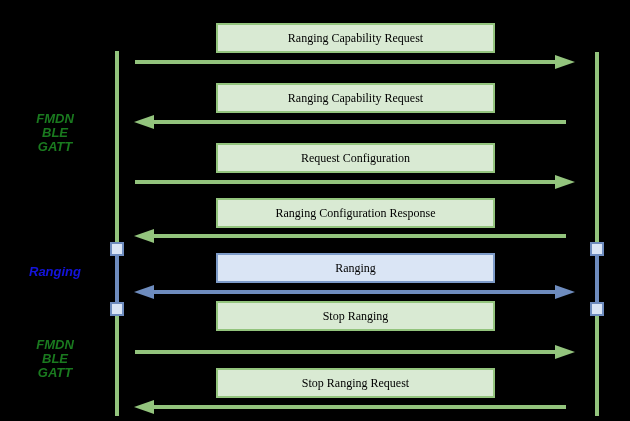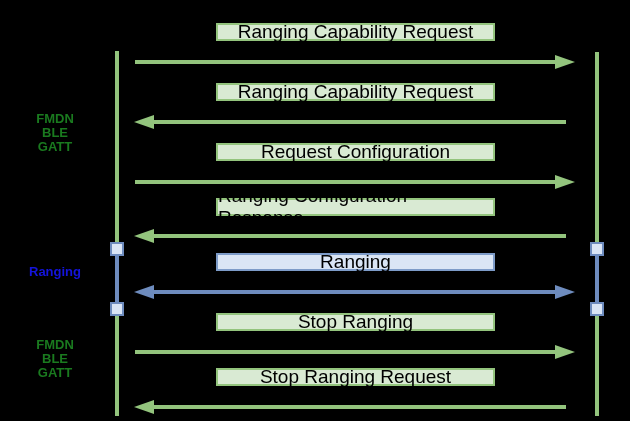--- a/index.html
+++ b/index.html
@@ -28,23 +28,23 @@
 
   
   .act-square{
     position:absolute;width:14px;height:14px;
     background:var(--blue-fill);
     border:2px solid var(--blue-line);
   }
 
   
   .msg-box{
-    position:absolute;left:216px;width:279px;height:18px;
+    position:absolute;left:216px;width:279px;height:30px;
     display:flex;align-items:center;justify-content:center;
-    font-size:19px;color:var(--box-text);
+    font-size:12px;color:var(--box-text);font-family:Liberation Serif, serif;
   }
   .msg-box.green{background:var(--green-fill);border:2px solid var(--green-line);}
   .msg-box.blue{background:var(--blue-fill);border:2px solid var(--blue-box-border);}
 
   
   .arrow{position:absolute;height:14px;}
   .arrow .shaft{position:absolute;top:5px;height:4px;}
   .arrow.green .shaft{background:var(--green-line);}
   .arrow.blue .shaft{background:var(--blue-line);}
   .head-r{
@@ -59,21 +59,21 @@
   }
   .arrow.blue .head-r{border-left-color:var(--blue-line);}
   .arrow.blue .head-l{border-right-color:var(--blue-line);}
   .arrow.dir-right .shaft{left:0;right:16px;}
   .arrow.dir-left  .shaft{left:16px;right:0;}
   .arrow.dir-both  .shaft{left:16px;right:16px;}
 
   
   .side-label{
     position:absolute;left:10px;width:90px;
-    text-align:center;font-weight:bold;font-size:13px;line-height:14px;
+    text-align:center;font-weight:bold;font-size:13px;line-height:14px;font-style:italic;
   }
   .side-label.green{color:var(--green-text);}
   .side-label.blue{color:var(--blue-text);}
   .side-label span{display:block;}
 </style>
 </head>
 <body>
 
 <div class="stage">
 
@@ -126,21 +126,21 @@
     <div class="head-l"></div>
   </div>
 
   <div class="msg-box blue" style="top:253px">Ranging</div>
   <div class="arrow blue dir-both" style="left:134px;top:285px;width:441px">
     <div class="shaft"></div>
     <div class="head-l"></div>
     <div class="head-r"></div>
   </div>
 
-  <div class="msg-box green" style="top:313px">Stop Ranging</div>
+  <div class="msg-box green" style="top:301px">Stop Ranging</div>
   <div class="arrow green dir-right" style="left:135px;top:345px;width:440px">
     <div class="shaft"></div>
     <div class="head-r"></div>
   </div>
 
   <div class="msg-box green" style="top:368px">Stop Ranging Request</div>
   <div class="arrow green dir-left" style="left:134px;top:400px;width:432px">
     <div class="shaft"></div>
     <div class="head-l"></div>
   </div>

